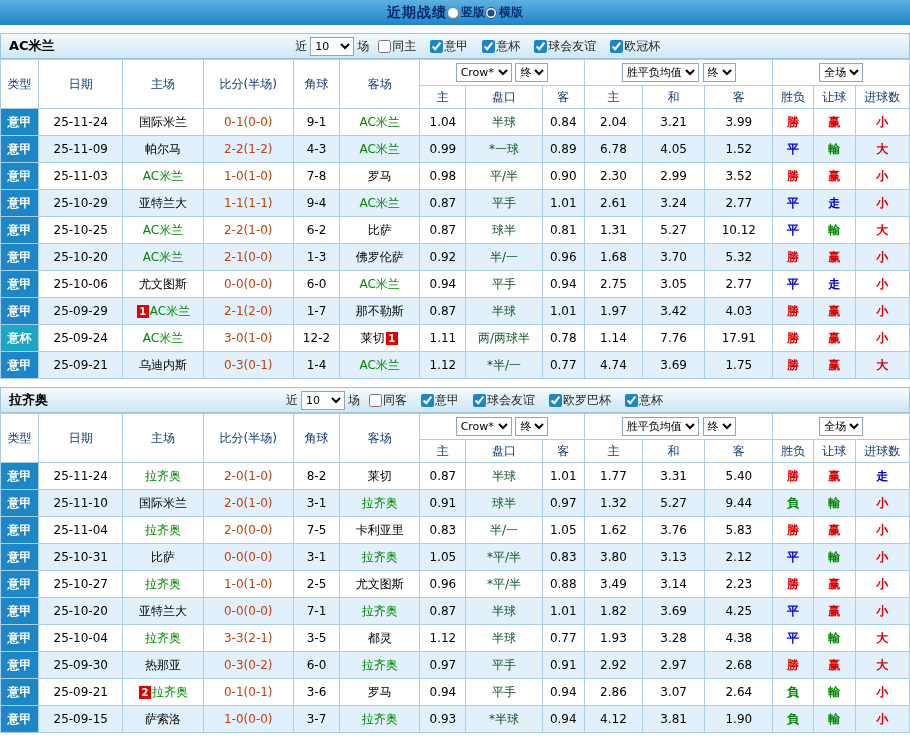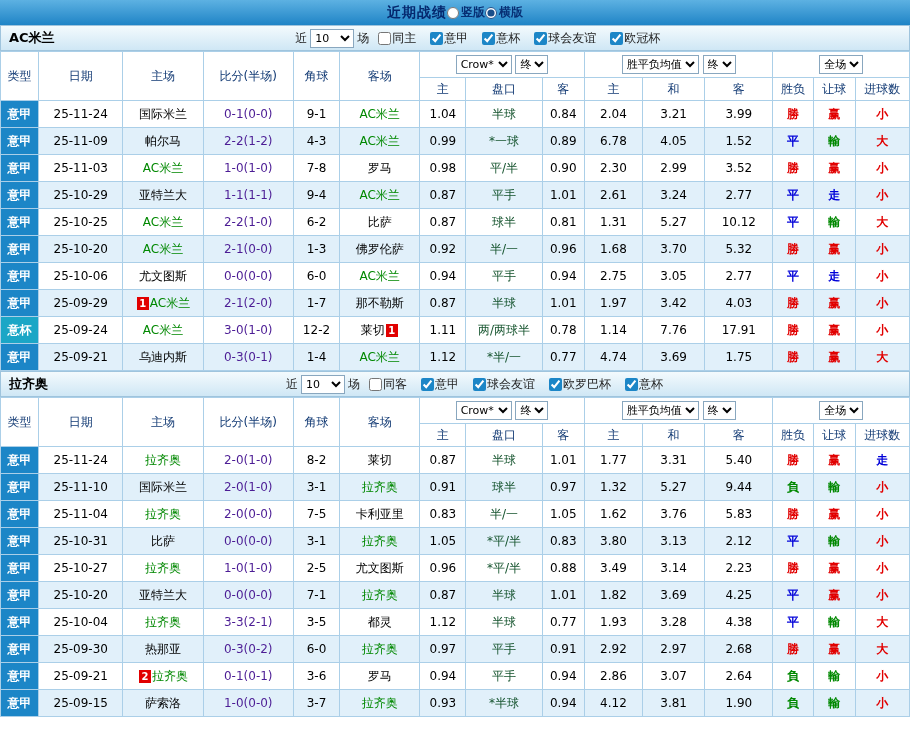--- a/index.html
+++ b/index.html
@@ -4,41 +4,41 @@
 <style>
   *{box-sizing:border-box;margin:0;padding:0}
   html,body{background:#fff}
   body{width:910px;font-family:"DejaVu Sans","Liberation Sans",sans-serif;font-size:12px;color:#000}
   
   .topbar{height:25px;background:linear-gradient(#5db1e2,#1f84c6);display:flex;align-items:center;justify-content:center;gap:0}
   .topbar .title{font-weight:bold;color:#05286e;font-size:14px;letter-spacing:1px}
   .topbar label{display:inline-flex;align-items:center;gap:2px;color:#072f74;font-weight:bold;cursor:pointer}
   .topbar input[type=radio]{width:12px;height:12px;accent-color:#1a4f8a}
   
-  .section{margin-top:0}
+  .section{margin-top:8px}
   .section + .section{}
   .sec-head{height:26px;background:linear-gradient(#f3fafd,#cfe7f5);border:1px solid #9fc4dd;display:flex;align-items:center;padding:0 8px}
   .sec-head .team{font-weight:bold;color:#000;font-size:13px}
   .filters{display:flex;align-items:center;gap:3px;margin:0 auto;color:#222}
   .filters .cbs{display:inline-flex;align-items:center;gap:14px;margin-left:6px}
   .filters label.cb{display:inline-flex;align-items:center;cursor:pointer}
   .filters input[type=checkbox]{width:13px;height:13px;margin-right:1px;accent-color:#1c86c7}
   select.sel{font-size:11px;height:19px;border:1px solid #89a7bf;background:#fff;color:#000;font-family:inherit}
   select.count{width:44px}
   
   table{border-collapse:collapse;width:910px;table-layout:fixed}
   th,td{border:1px solid #abcfe8;text-align:center;white-space:nowrap;overflow:hidden;font-size:12px}
   thead th{color:#123a74;font-weight:normal;background:#fff;height:23px}
   thead tr.h1 th{height:26px}
   tbody td{height:27px;color:#000}
   tbody tr:nth-child(even){background:#e1f0fa}
   td.type{color:#fff;font-weight:bold;font-size:12px}
   td.type.league{background:#1c86c7}
   td.type.cup{background:#1ba6c6}
-  td.score{color:#4c1d95}
+  td.score{color:#c2410c}
   td.hcap{color:#14532d}
   .green{color:#008800}
   .badge{display:inline-block;background:#e10000;color:#fff;font-size:10px;font-weight:bold;line-height:13px;min-width:12px;height:13px;padding:0 1px;margin:0 1px;vertical-align:middle}
   td.res{font-weight:bold}
   .c-r{color:#e10000}
   .c-b{color:#0000d9}
   .c-g{color:#008800}
   .stats{height:22px;display:flex;align-items:center;justify-content:center;gap:8px;font-size:12px;color:#000}
 </style>
 </head>

